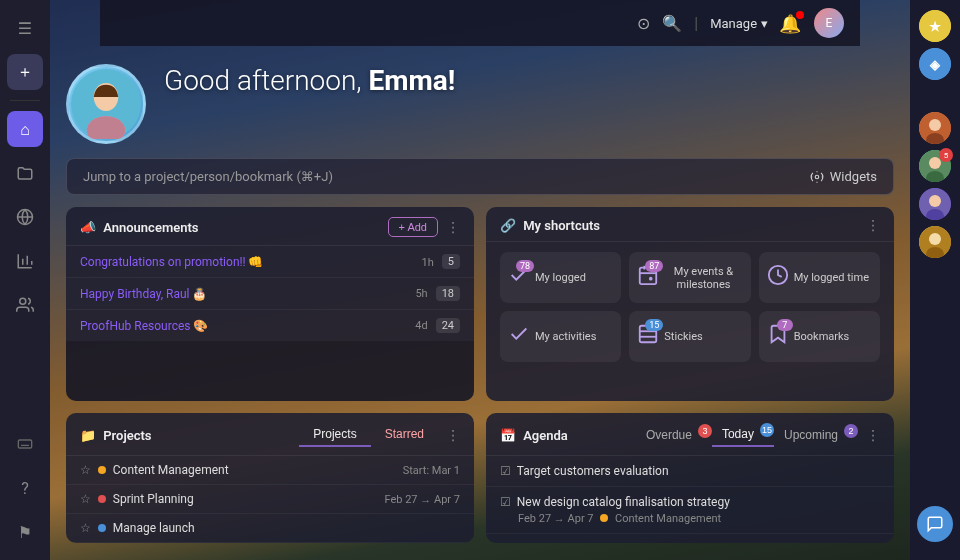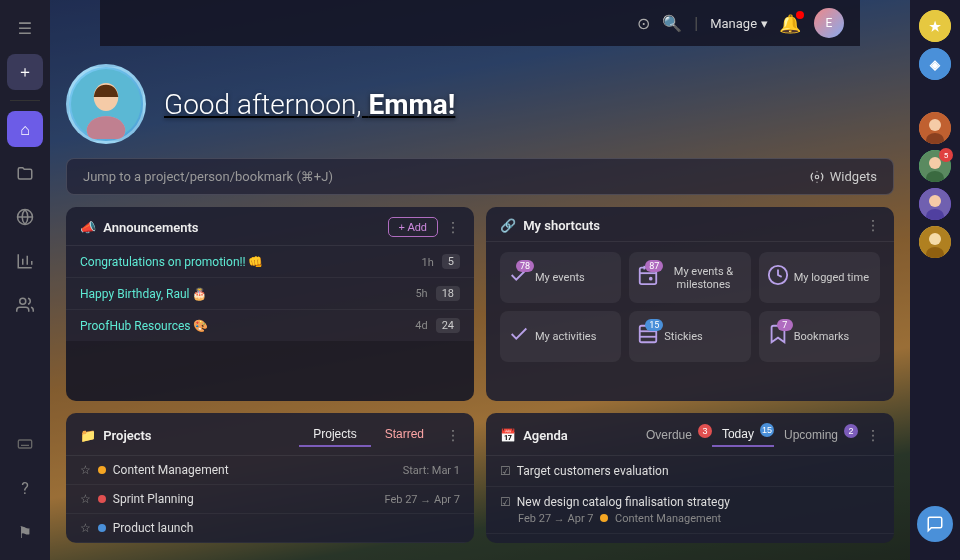--- a/index.html
+++ b/index.html
@@ -124,24 +124,23 @@
       left: 0;
       right: 0;
       bottom: 0;
       padding: 0 16px 10px 16px;
       overflow-y: auto;
     }
 
     
     .hero {
       display: flex;
-      align-items: center;
+      align-items: flex-start;
       gap: 18px;
       padding: 18px 0 14px 0;
-      text-decoration: underline;
     }
     .hero-avatar {
       width: 80px;
       height: 80px;
       border-radius: 50%;
       background: linear-gradient(135deg, #7ecef4, #4a9fd4);
       border: 3px solid rgba(255,255,255,0.3);
       overflow: hidden;
       flex-shrink: 0;
       display: flex;
@@ -221,21 +220,21 @@
 
     
     .ann-item {
       display: flex;
       align-items: center;
       justify-content: space-between;
       padding: 8px 14px;
       border-bottom: 1px solid rgba(255,255,255,0.05);
     }
     .ann-item:last-child { border-bottom: none; }
-    .ann-text { color: #5eead4; font-size: 12px; display: flex; align-items: center; gap: 5px; }
+    .ann-text { color: #8b5cf6; font-size: 12px; display: flex; align-items: center; gap: 5px; }
     .ann-meta { color: #888; font-size: 11px; }
     .ann-count {
       background: rgba(255,255,255,0.1);
       color: #ccc;
       font-size: 11px;
       padding: 1px 6px;
       border-radius: 4px;
     }
 
     
@@ -561,21 +560,21 @@
         </div>
         <div class="shortcuts-grid">
 
           <div class="shortcut-item">
             <div class="shortcut-icon">
               <svg width="22" height="22" viewBox="0 0 24 24" fill="none" stroke="#b8a0e8" stroke-width="2">
                   <polyline points="20 6 9 17 4 12"></polyline>
                 </svg>
               <span class="badge">78</span>
             </div>
-            <span class="shortcut-label">My events</span>
+            <span class="shortcut-label">My logged</span>
           </div>
 
           <div class="shortcut-item">
             <div class="shortcut-icon">
               <svg width="22" height="22" viewBox="0 0 24 24" fill="none" stroke="#b8a0e8" stroke-width="2">
                   <rect x="3" y="4" width="18" height="18" rx="2"></rect>
                   <line x1="16" y1="2" x2="16" y2="6"></line>
                   <line x1="8" y1="2" x2="8" y2="6"></line>
                   <line x1="3" y1="10" x2="21" y2="10"></line>
                   <circle cx="15" cy="16" r="1" fill="#b8a0e8"></circle>
@@ -662,21 +661,21 @@
               <span class="project-name">Sprint Planning</span>
             </div>
             <span class="project-date">
               <span>Feb 27 → Apr 7</span>
             </span>
           </div>
           <div class="project-item">
             <div class="project-left">
               <span class="star-icon">☆</span>
               <span class="dot" style="background:#4a90d9;"></span>
-              <span class="project-name">Product launch</span>
+              <span class="project-name">Manage launch</span>
             </div>
           </div>
         </div>
       </div>
 
       <div class="card">
         <div class="card-header">
           <div class="card-title">
             <span>📅</span>
             <span>Agenda</span>

